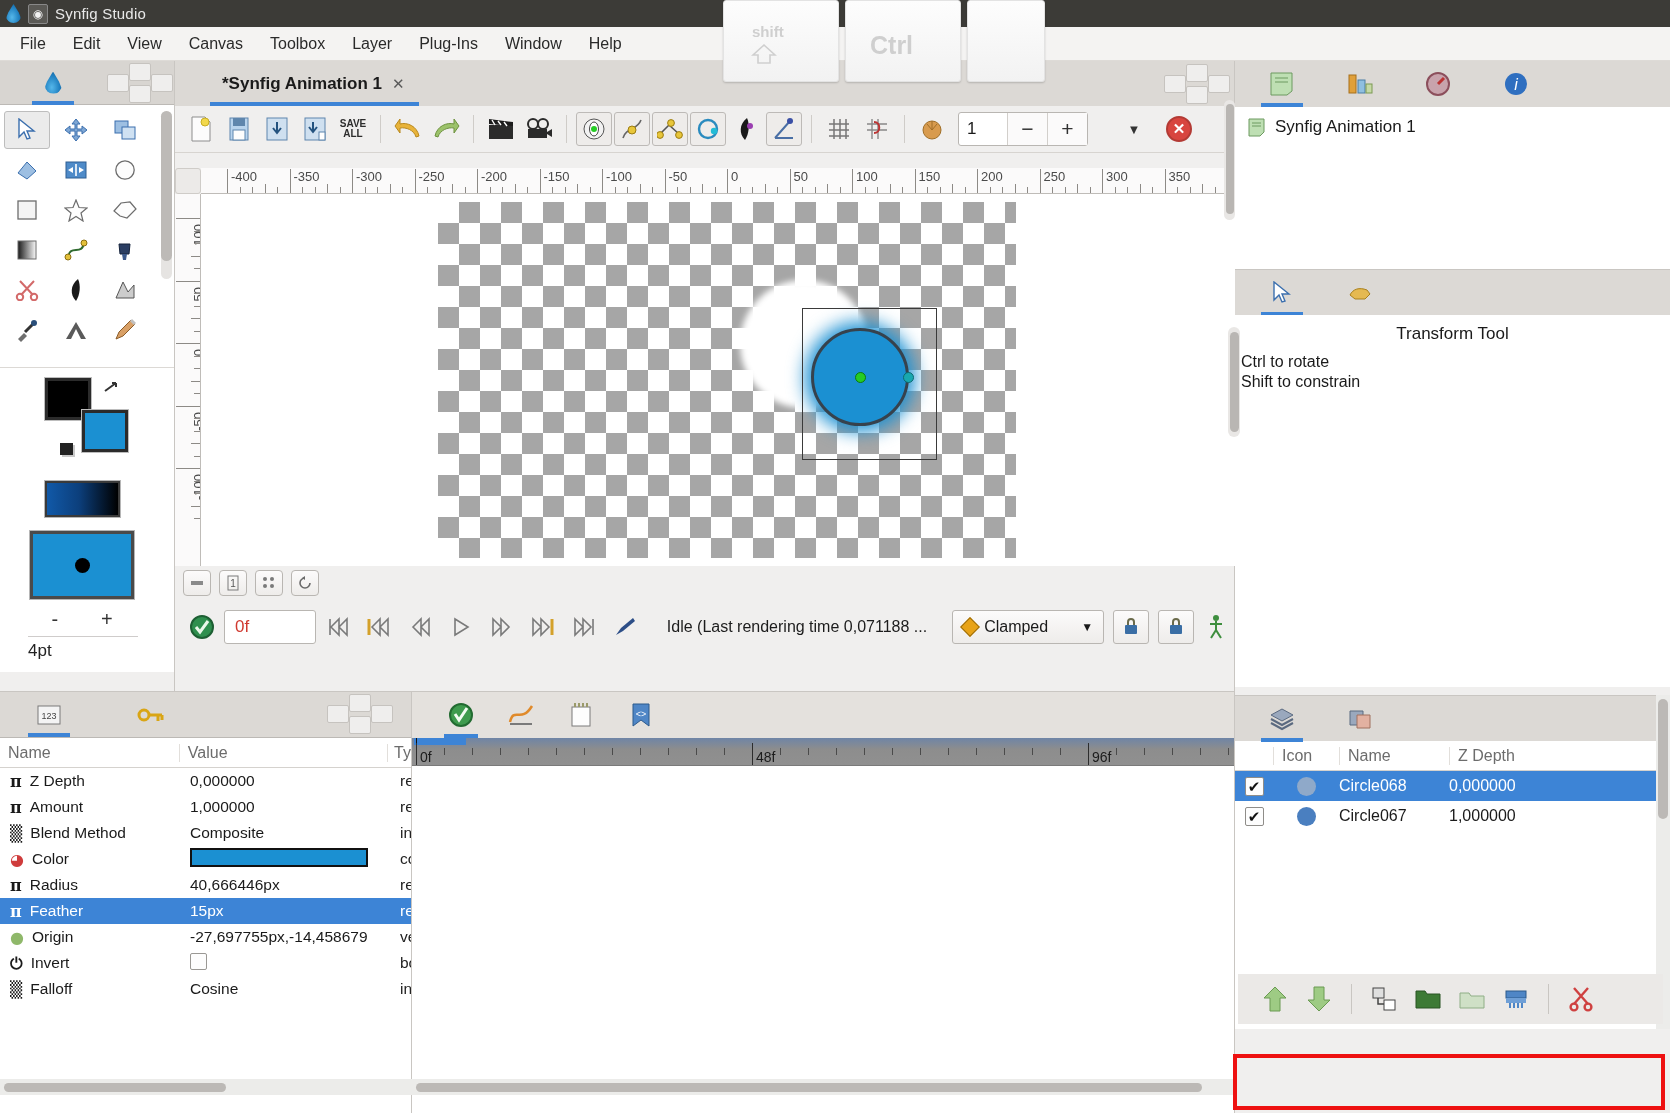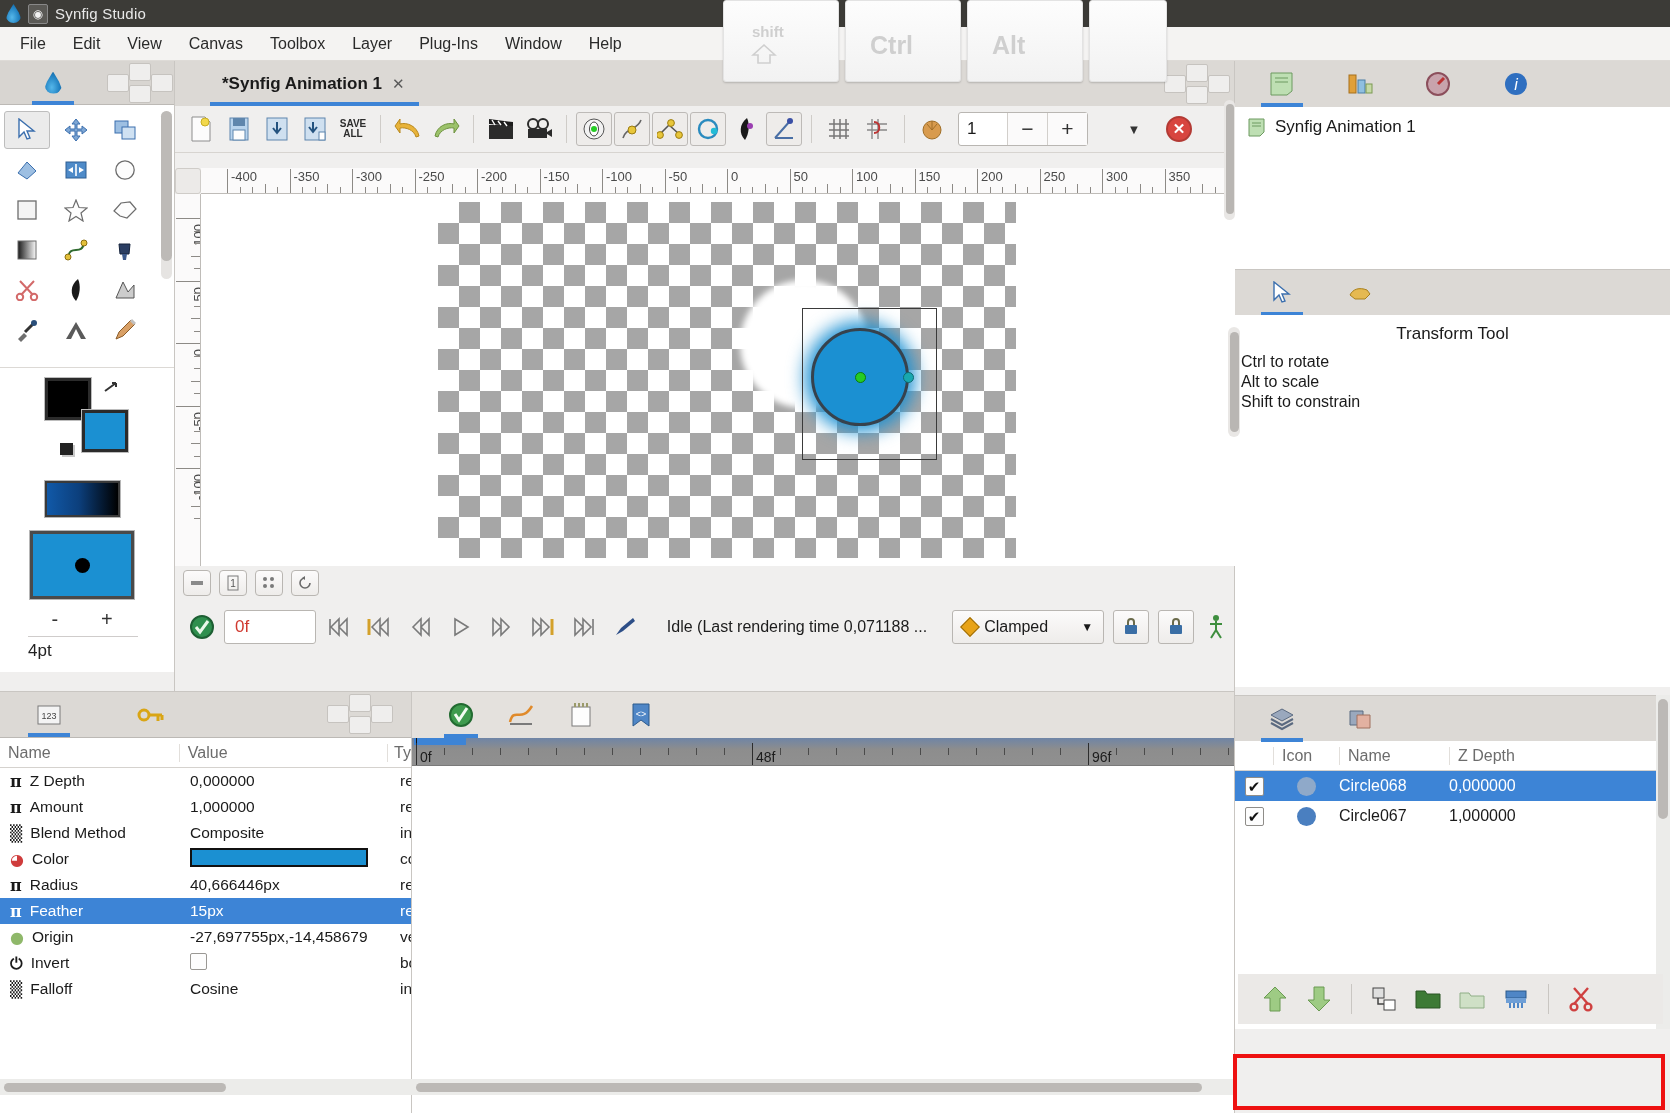--- a/index.html
+++ b/index.html
@@ -405,23 +405,20 @@
 
   <div class="keyoverlay">
     <div class="keycap shift">
       <span class="klabel">shift</span>
       <svg class="karrow" viewBox="0 0 26 22">
         <path d="M13 2 L24 12 L19 12 L19 20 L7 20 L7 12 L2 12 Z" fill="none" stroke="#cfcfcf" stroke-width="1.6"></path>
       </svg>
     </div>
     <div class="keycap ctrl">
       <span class="klabel">Ctrl</span>
-    </div>
-    <div class="keycap alt">
-      <span class="klabel">Alt</span>
     </div>
     <div class="keycap narrow"></div>
   </div>
 
   <div class="menubar">
     <div class="menuitem">File</div>
     <div class="menuitem">Edit</div>
     <div class="menuitem">View</div>
     <div class="menuitem">Canvas</div>
     <div class="menuitem">Toolbox</div>
@@ -1202,21 +1199,20 @@
       </div>
     </div>
 
     <div class="toolopts rd-panel">
       <div class="opt-vscroll">
           <i></i>
         </div>
       <div class="title">Transform Tool</div>
       <div class="hint" style="margin-top:8px;">
         <div>Ctrl to rotate</div>
-        <div>Alt to scale</div>
         <div>Shift to constrain</div>
       </div>
     </div>
 
     <div class="layerspanel">
       <div class="rd-tabstrip" style="border-top:1px solid #c9c6c2;">
         <div class="rd-tab active">
           <svg width="26" height="24" viewBox="0 0 26 24">
             <path d="M13 2 L24 8 L13 14 L2 8 Z" fill="#9aa8bd" stroke="#5b6a80"></path>
             <path d="M2 12 L13 18 L24 12" fill="none" stroke="#5b6a80" stroke-width="2"></path>

